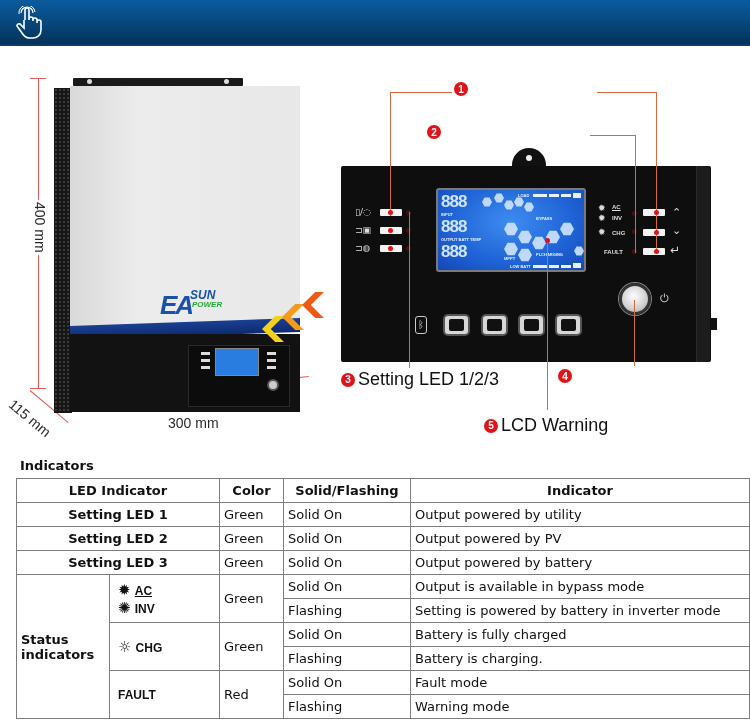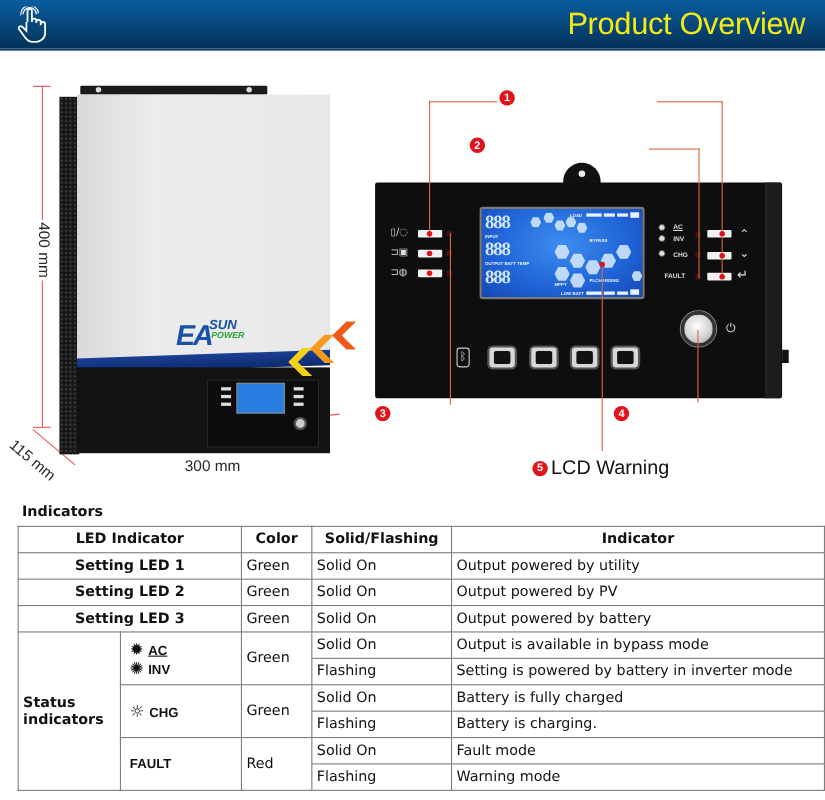--- a/index.html
+++ b/index.html
@@ -42,21 +42,21 @@
 
   
   .panel { position: absolute; left: 341px; top: 166px; width: 370px; height: 196px; background: #0e0e0e; border-radius: 2px; }
   .panel-edge { position: absolute; left: 696px; top: 166px; width: 14px; height: 196px; background: #1c1c1c; border-left: 1px solid #2c2c2c; }
   .hanger { position: absolute; left: 512px; top: 148px; width: 34px; height: 22px; background: #111; border-radius: 17px 17px 0 0; }
   .hanger::after { content: ""; position: absolute; left: 14px; top: 7px; width: 6px; height: 6px; background: #eee; border-radius: 50%; }
   .side-nub { position: absolute; left: 711px; top: 318px; width: 6px; height: 12px; background: #111; }
 
   .lcd { position: absolute; left: 436px; top: 188px; width: 150px; height: 84px; border: 2px solid #7a7a7a; border-radius: 3px;
     background: radial-gradient(ellipse at 50% 40%, #3d8cf0 0%, #1f63d6 60%, #1547b4 100%); overflow: hidden; }
-  .seg { position: absolute; color: #cfe4ff; font-family: Liberation Serif, serif; font-size: 17px; font-weight: bold; letter-spacing: -1px; line-height: 1; }
+  .seg { position: absolute; color: #cfe4ff; font-family: Liberation Sans, sans-serif; font-size: 17px; font-weight: bold; letter-spacing: -1px; line-height: 1; }
   .lcd-lbl { position: absolute; color: #e7f1ff; font-size: 4px; font-weight: bold; }
   .hex { position: absolute; width: 14px; height: 14px; background: #cfe4ff; clip-path: polygon(25% 5%,75% 5%,100% 50%,75% 95%,25% 95%,0 50%); opacity: .9; }
   .hex.sm { width: 10px; height: 10px; }
   .bar { position: absolute; height: 3px; background: #e7f1ff; }
 
   .key-led { position: absolute; width: 22px; height: 7px; background: #f2f2f2; border-radius: 1px; }
   .small-led { position: absolute; width: 5px; height: 5px; border-radius: 50%; background: #3a1111; border: 1px solid #511; }
   .panel-ico { position: absolute; color: #ddd; font-size: 9px; line-height: 1; font-family: "DejaVu Sans", sans-serif; }
   .status-lbl { position: absolute; color: #ddd; font-size: 6px; font-weight: bold; font-family: "Liberation Sans", sans-serif; }
 
@@ -77,21 +77,20 @@
 </style>
 </head>
 <body>
 
 <div class="header">
   <svg class="hand" viewBox="0 0 26 34">
     <path d="M9 14 V4 a2 2 0 0 1 4 0 V14 M13 13 a2 2 0 0 1 4 0 V15 M17 14 a2 2 0 0 1 4 0 V17 M21 16 a2 2 0 0 1 4 0 V24 c0 5 -4 8 -8 8 h-4 c-3 0 -5 -2 -7 -5 l-5 -7 a2 2 0 0 1 3 -2 l4 4 V14" fill="none" stroke="#fff" stroke-width="1.6"></path>
     <path d="M5 7 a6 6 0 0 1 12 0" fill="none" stroke="#fff" stroke-width="1.2"></path>
     <path d="M3 8 a8 8 0 0 1 16 -2" fill="none" stroke="#fff" stroke-width="1"></path>
   </svg>
-  <div class="title">Product Overview</div>
 </div>
 
 <div>
   <div class="dim-line" style="left:38px;top:78px;width:1px;height:310px;"></div>
   <div class="dim-line" style="left:30px;top:78px;width:16px;height:1px;"></div>
   <div class="dim-line" style="left:30px;top:388px;width:16px;height:1px;"></div>
   <div class="dim-text" style="left:12px;top:220px;transform:rotate(90deg);transform-origin:left top;left:48px;top:200px;background:#fff;padding:0 2px;">400 mm</div>
 
   <div class="dim-line" style="left:80px;top:400px;width:230px;height:1px;transform:rotate(-6deg);transform-origin:left center;"></div>
   <div class="dim-text" style="left:168px;top:415px;">300 mm</div>
@@ -216,20 +215,21 @@
 <div class="cdot" style="left:545px;top:238px;"></div>
 
 <div class="callout" style="left:454px;top:82px;">
   <span class="num">1</span>
 </div>
 <div class="callout" style="left:427px;top:125px;">
   <span class="num">2</span>
 </div>
 <div class="callout" style="left:341px;top:369px;">
   <span class="num">3</span>
+    <span>Setting LED 1/2/3</span>
 </div>
 <div class="callout" style="left:558px;top:369px;">
   <span class="num">4</span>
 </div>
 <div class="callout" style="left:484px;top:415px;">
   <span class="num">5</span>
     <span>LCD Warning</span>
 </div>
 
 <div class="ind-title">Indicators</div>

